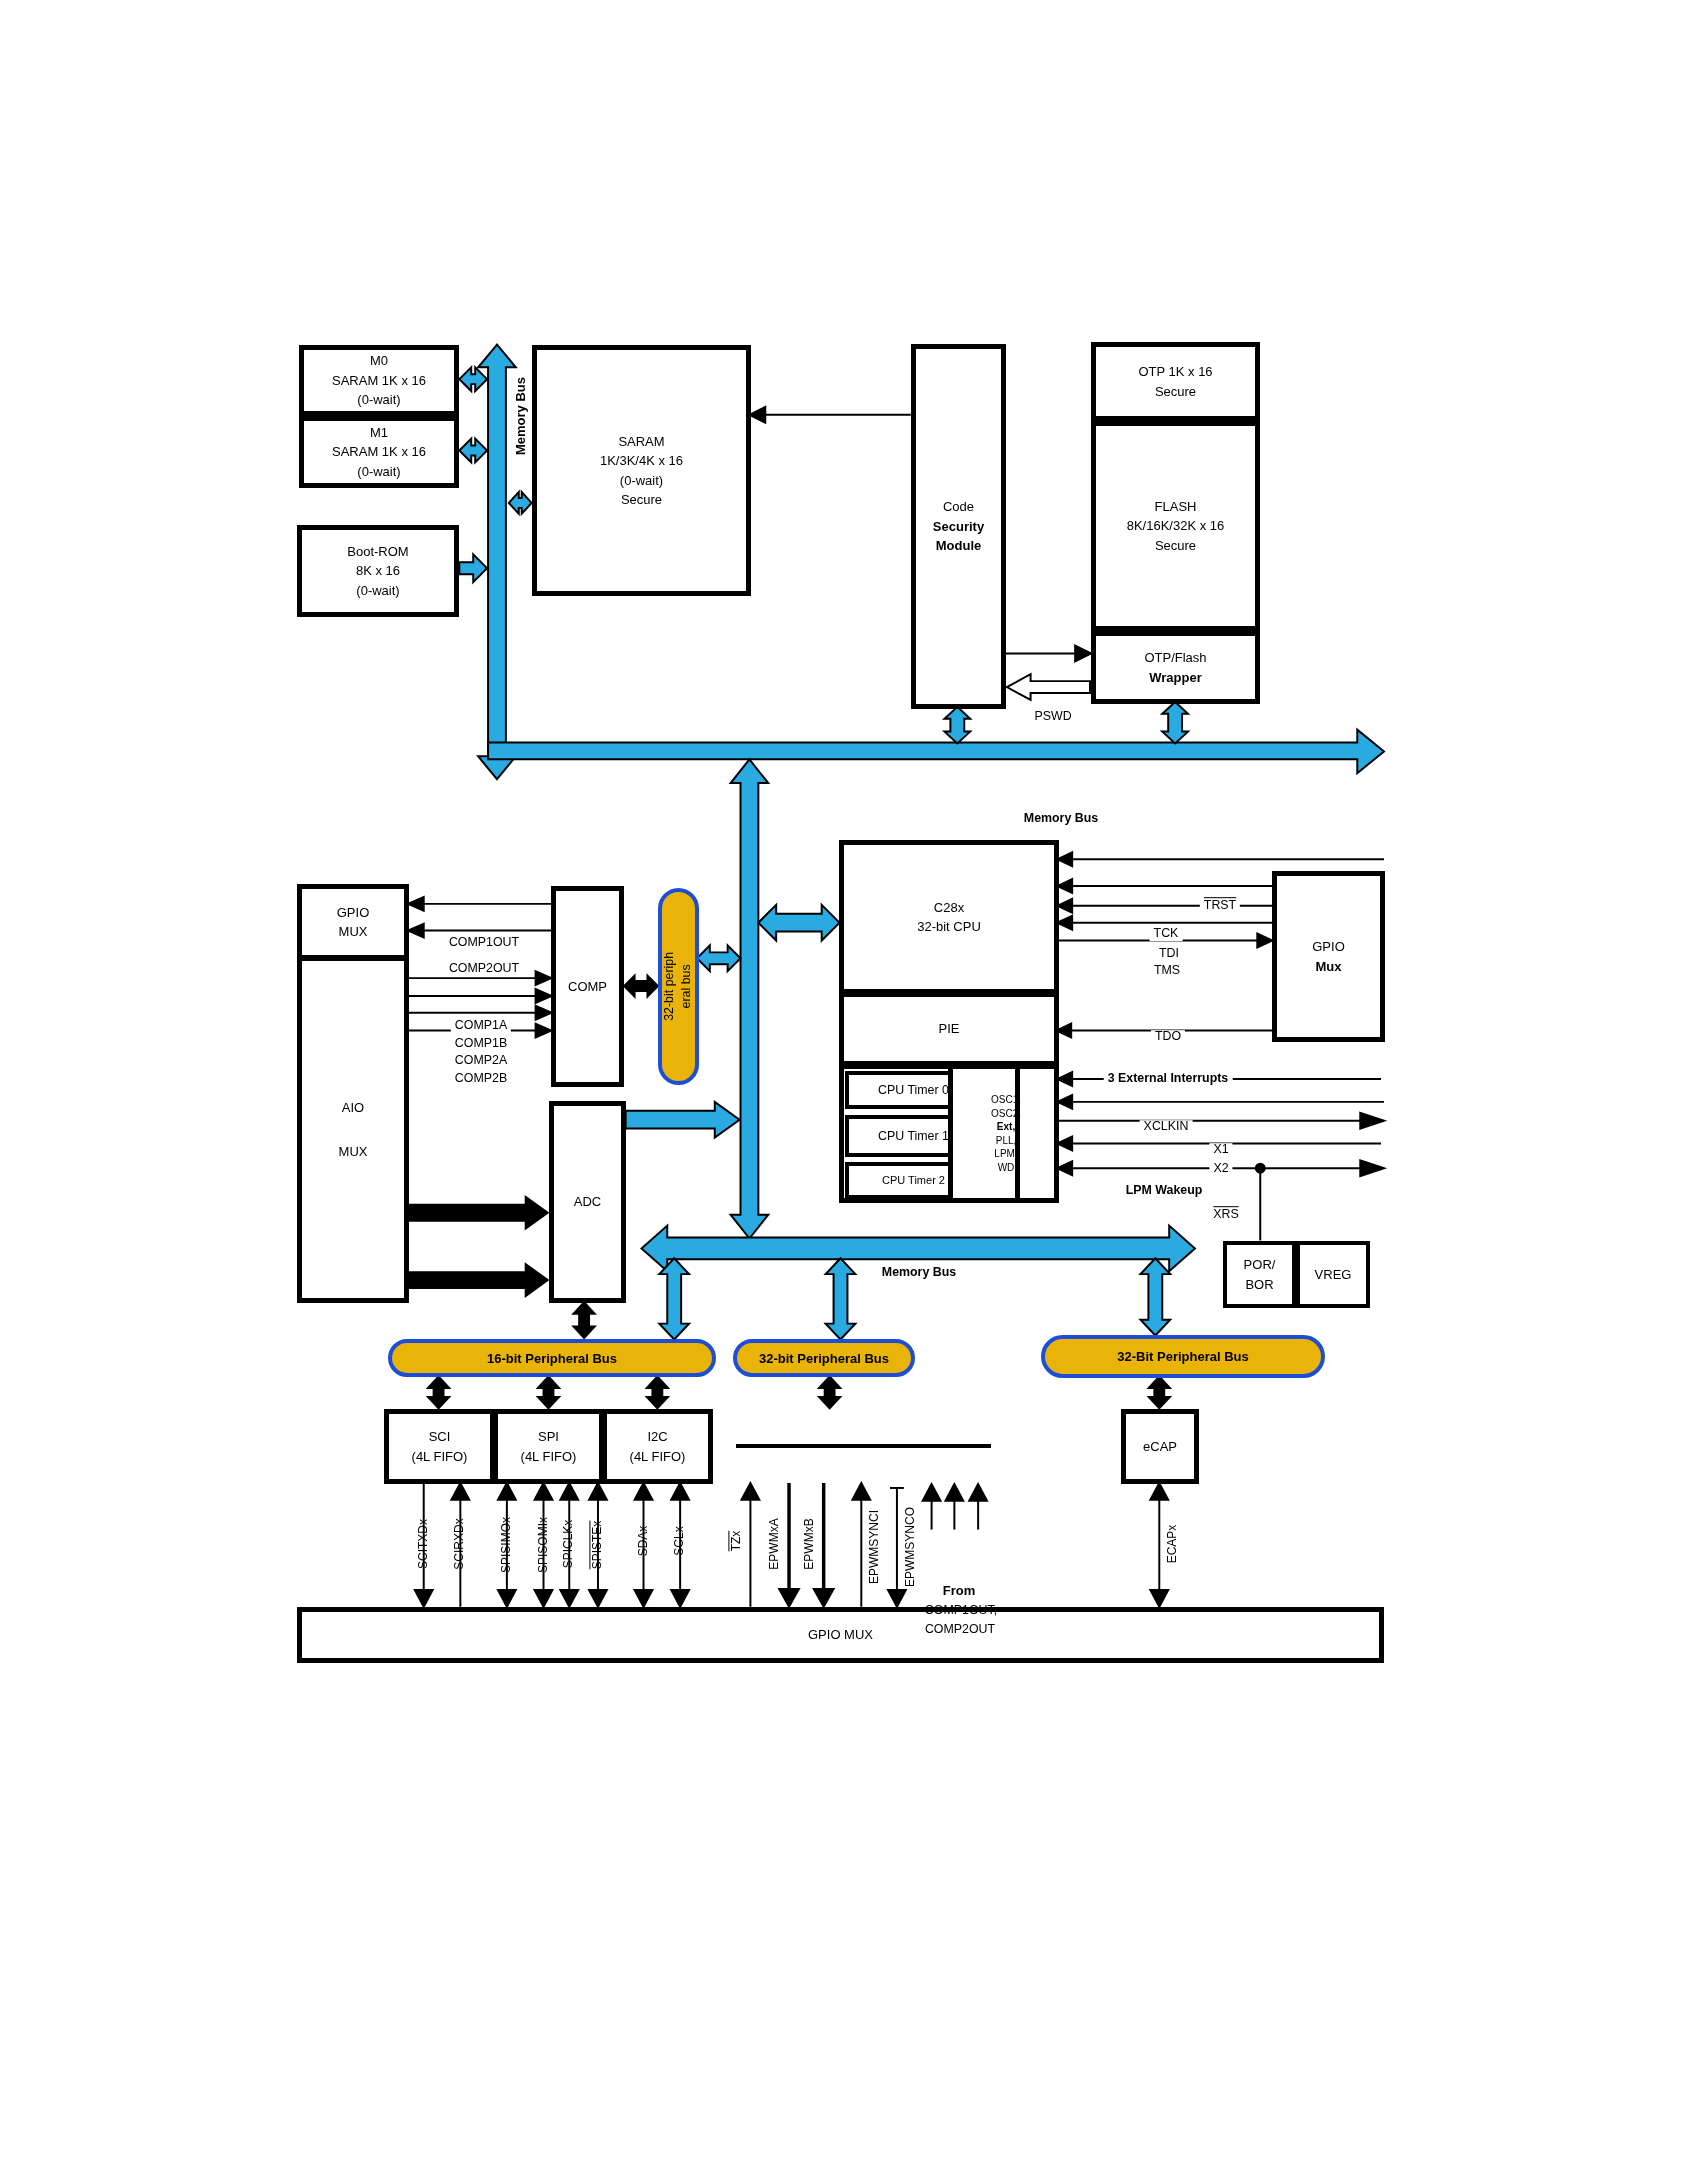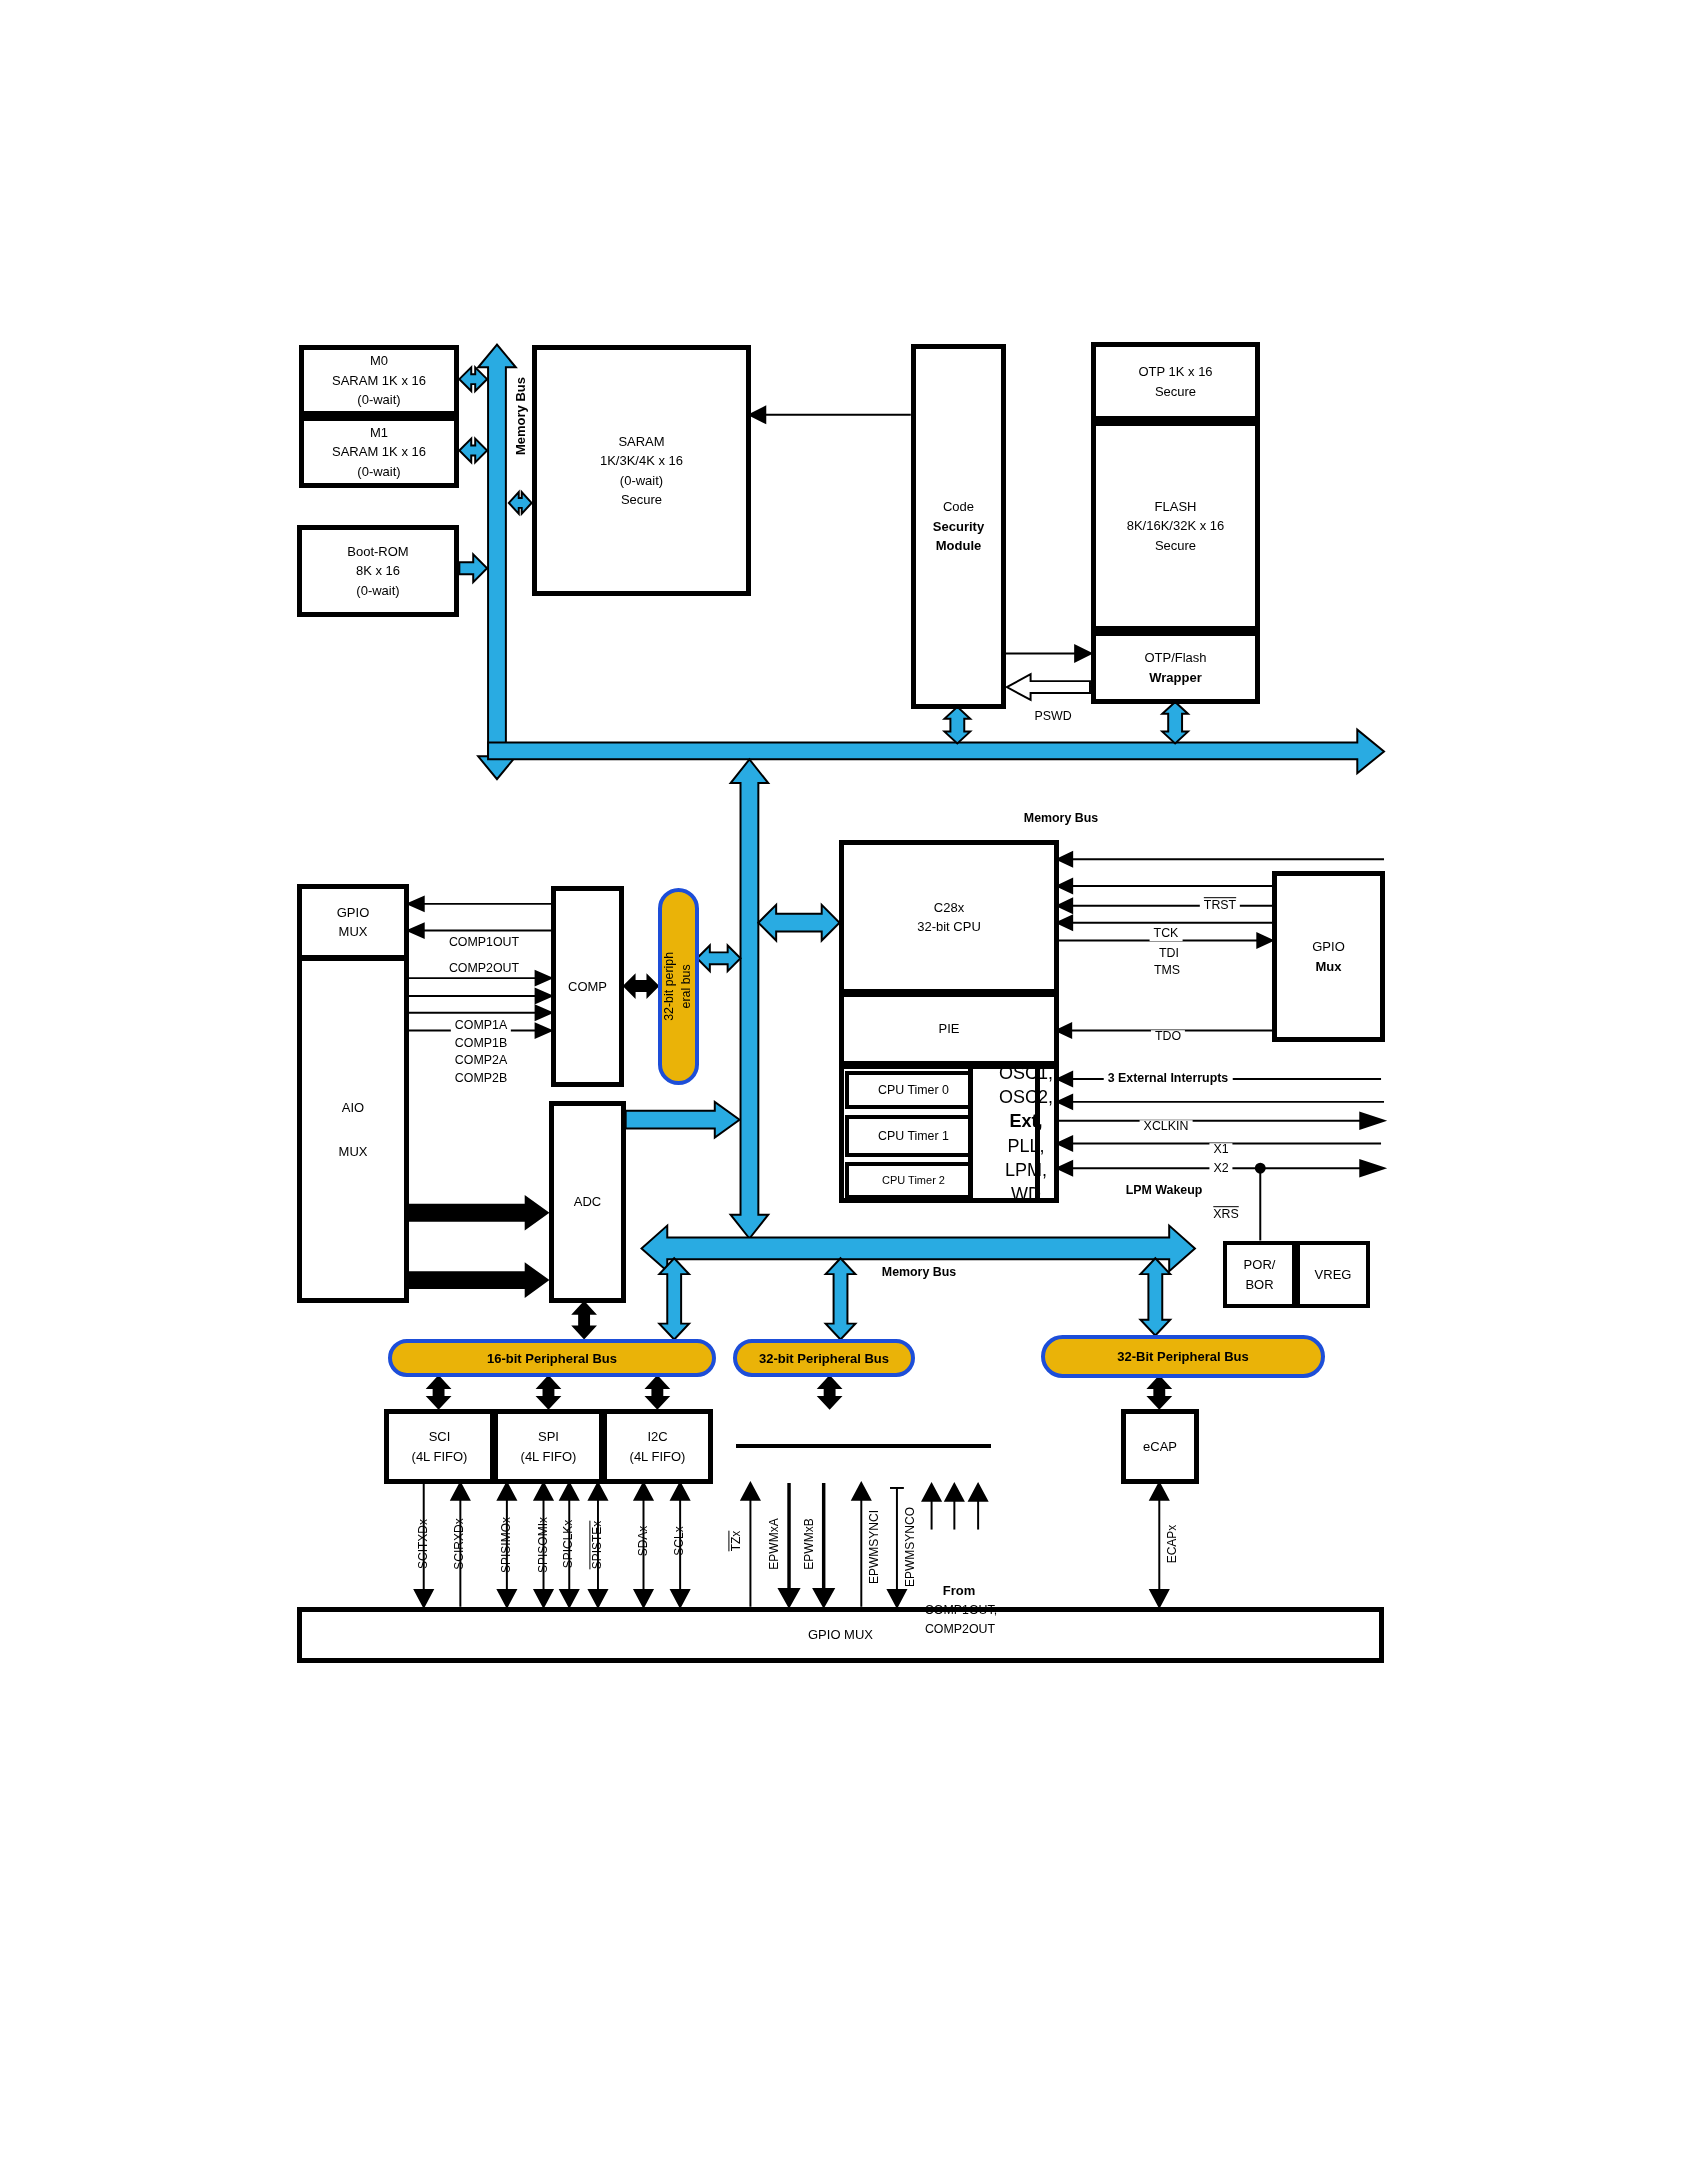--- a/index.html
+++ b/index.html
@@ -222,21 +222,21 @@
   <div class="box" style="left:839px;top:1064px;width:220px;height:139px;"></div>
   <div class="box thin" style="left:845px;top:1071px;width:137px;height:38px;font-size:12.4px;">
     <div>CPU Timer 0</div>
   </div>
   <div class="box thin" style="left:845px;top:1115px;width:137px;height:42px;font-size:12.4px;">
     <div>CPU Timer 1</div>
   </div>
   <div class="box thin" style="left:845px;top:1162px;width:137px;height:37px;font-size:11px;">
     <div>CPU Timer 2</div>
   </div>
-  <div class="box" style="left:968px;top:1064px;width:72px;height:139px;font-size:18px;line-height:1.35;padding-left:44px;">
+  <div class="box" style="left:948px;top:1064px;width:72px;height:139px;font-size:10px;line-height:1.35;padding-left:44px;">
     <div>OSC1,</div>
     <div>OSC2,</div>
     <div class="b">Ext,</div>
     <div>PLL,</div>
     <div>LPM,</div>
     <div>WD</div>
   </div>
 
   <div class="box" style="left:1272px;top:871px;width:113px;height:171px;">
     <div>GPIO</div>

